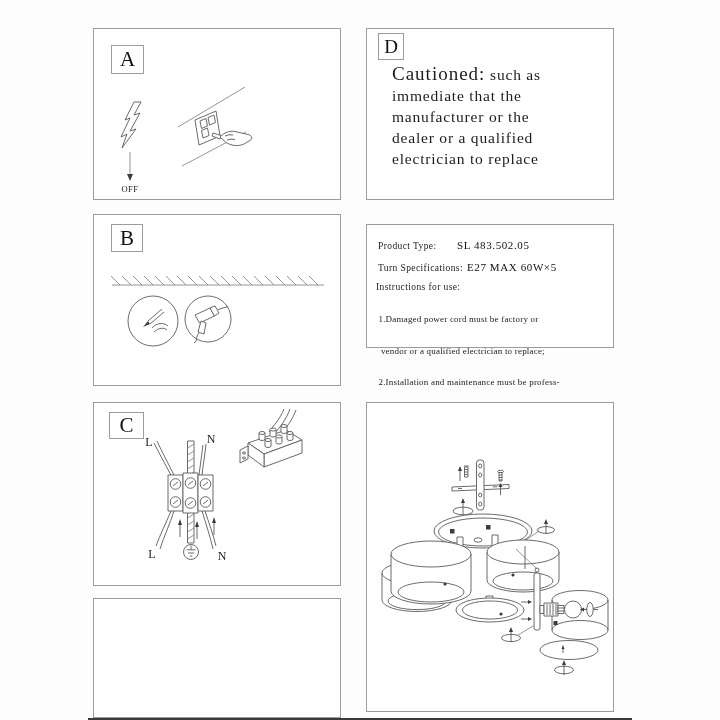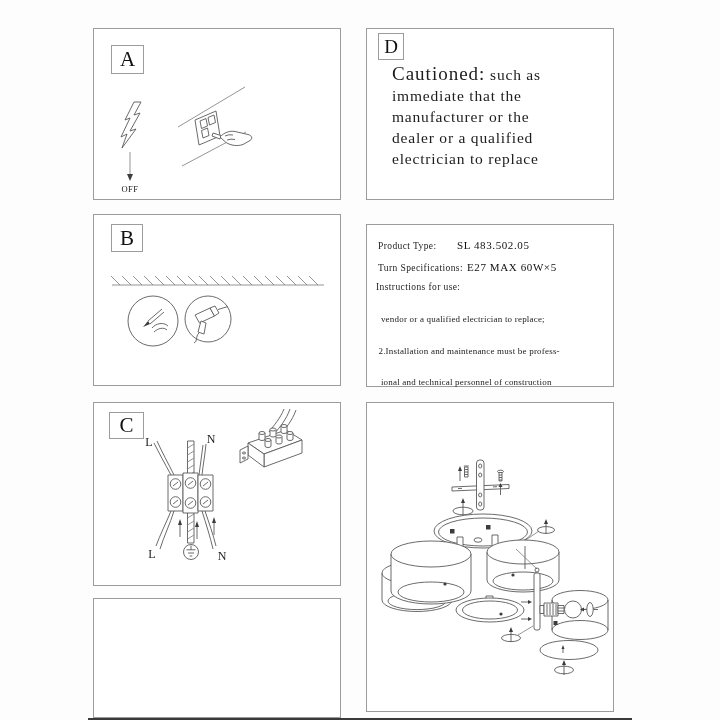--- a/index.html
+++ b/index.html
@@ -117,27 +117,28 @@
         <circle class="ln" cx="114" cy="104" r="23"></circle>
         <path class="lnw" d="M101,100 L116,93 L120.5,101 L105.5,108 Z"></path>
         <path class="lnw" d="M116,93 L121,91 L125,98 L120.5,101 Z"></path>
         <line class="ln" x1="124" y1="94.5" x2="134" y2="91.5"></line>
         <path class="lnw" d="M107,106 L104,117 L110,119 L112,108 Z"></path>
         <path class="ln" d="M105,118 C101,122 104,126 100,128"></path>
       </g>
     </svg>
   </section>
 
-  <section class="panel" style="left:366px; top:224px; width:248px; height:163px;">
+  <section class="panel" style="left:366px; top:224px; width:248px; height:124px;">
     <span class="spec-label" style="left:11px; top:16px;">Product Type:</span>
     <span class="spec-value" style="left:90px; top:14px;">SL 483.502.05</span>
     <span class="spec-label" style="left:11px; top:38px;">Turn Specifications:</span>
     <span class="spec-value" style="left:100px; top:36px;">E27  MAX   60W×5</span>
     <span class="spec-title" style="left:9px; top:57px;">Instructions for use:</span>
     <div class="spec-lines">
+      <div> 1.Damaged power cord must be factory or</div>
       <div>  vendor or a qualified electrician to replace;</div>
       <div> 2.Installation and maintenance must be profess-</div>
       <div>  ional and technical personnel of construction</div>
       <div> 3.Turn off the power before you replace the lamp</div>
       <div> 4.If requested the immediate replacement of</div>
       <div>  broken glass</div>
     </div>
   </section>
 
   <section class="panel" style="left:93px; top:402px; width:248px; height:184px;">

